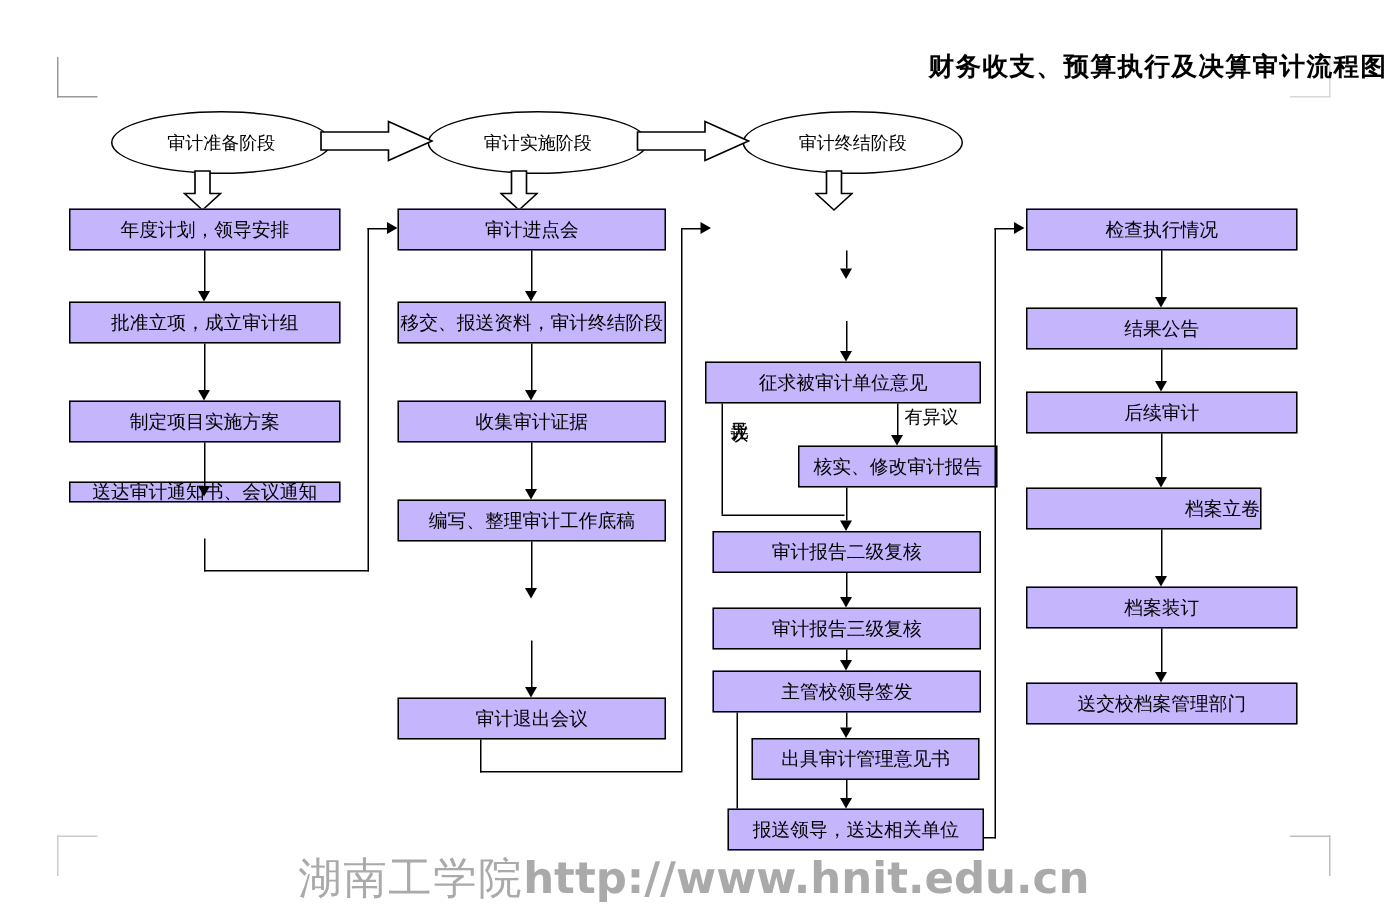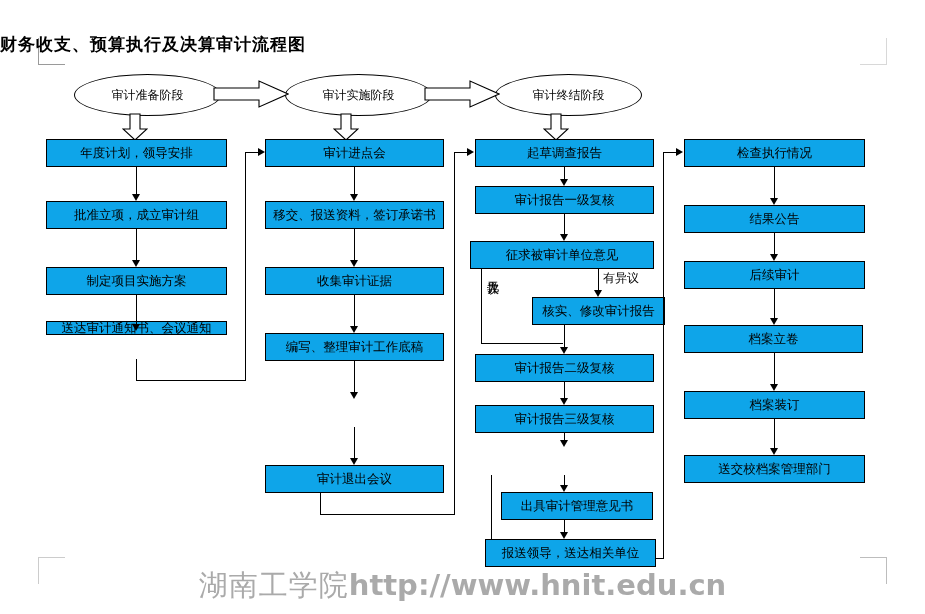--- a/index.html
+++ b/index.html
@@ -13,35 +13,35 @@
 
   
   .corner{position:absolute;width:26px;height:26px;}
   .corner.tl{left:38px;top:38px;border-left:1px solid #9a9a9a;border-bottom:1px solid #9a9a9a;}
   .corner.tr{right:38px;top:38px;border-right:1px solid #d8d8d8;border-bottom:1px solid #d8d8d8;}
   .corner.bl{left:38px;bottom:30px;border-left:1px solid #cccccc;border-top:1px solid #cccccc;}
   .corner.br{right:38px;bottom:30px;border-right:1px solid #bdbdbd;border-top:1px solid #bdbdbd;}
 
   
   #title{
-    position:absolute;left:0;top:33px;width:925px;text-align:left;
+    position:absolute;left:0;top:33px;width:925px;text-align:right;
     font-size:17px;font-weight:bold;letter-spacing:1px;
     font-family:"DejaVu Serif","Liberation Serif",serif;
   }
 
   
   .ellipse{
     position:absolute;border:1.3px solid #000;border-radius:50%;
     background:#fff;display:flex;align-items:center;justify-content:center;
     font-size:12px;white-space:nowrap;
   }
 
   
   .box{
-    position:absolute;border:1.1px solid #000;background:#0ea5e9;
+    position:absolute;border:1.1px solid #000;background:#c4b5fd;
     display:flex;align-items:center;justify-content:center;
     font-size:12.5px;white-space:nowrap;box-sizing:border-box;
   }
 
   
   .vline{position:absolute;width:1px;background:#000;}
   .hline{position:absolute;height:1px;background:#000;}
 
   
   .arw-down{position:absolute;width:0;height:0;
@@ -143,21 +143,21 @@
   <div class="vline" style="left:136px;top:359px;height:22px;"></div>
   <div class="hline" style="left:136px;top:380px;width:110px;"></div>
   <div class="vline" style="left:245px;top:152px;height:229px;"></div>
   <div class="hline" style="left:245px;top:152px;width:14px;"></div>
   <div class="arw-right" style="left:258px;top:148px;"></div>
 
   <div class="box" style="left:265px;top:139px;width:179px;height:28px;">
     <span>审计进点会</span>
   </div>
   <div class="box" style="left:265px;top:201px;width:179px;height:28px;">
-    <span>移交、报送资料，签订承诺书</span>
+    <span>移交、报送资料，审计终结阶段</span>
   </div>
   <div class="box" style="left:265px;top:267px;width:179px;height:28px;">
     <span>收集审计证据</span>
   </div>
   <div class="box" style="left:265px;top:333px;width:179px;height:28px;align-items:center;">
     <span>编写、整理审计工作底稿</span>
   </div>
   <div class="box" style="left:265px;top:465px;width:179px;height:28px;">
     <span>审计退出会议</span>
   </div>
@@ -172,37 +172,34 @@
   <div class="arw-down" style="left:350px;top:392px;"></div>
   <div class="vline" style="left:354px;top:427px;height:31px;"></div>
   <div class="arw-down" style="left:350px;top:458px;"></div>
 
   <div class="vline" style="left:320px;top:493px;height:22px;"></div>
   <div class="hline" style="left:320px;top:514px;width:135px;"></div>
   <div class="vline" style="left:454px;top:152px;height:362px;"></div>
   <div class="hline" style="left:454px;top:152px;width:14px;"></div>
   <div class="arw-right" style="left:467px;top:148px;"></div>
 
-  <div class="box" style="left:475px;top:139px;width:179px;height:28px;">
-    <span>起草调查报告</span>
-  </div>
-  <div class="box" style="left:475px;top:186px;width:179px;height:28px;">
-    <span>审计报告一级复核</span>
-  </div>
   <div class="box" style="left:470px;top:241px;width:184px;height:28px;">
     <span>征求被审计单位意见</span>
   </div>
   <div class="box" style="left:532px;top:297px;width:133px;height:28px;">
     <span>核实、修改审计报告</span>
   </div>
   <div class="box" style="left:475px;top:354px;width:179px;height:28px;">
     <span>审计报告二级复核</span>
   </div>
   <div class="box" style="left:475px;top:405px;width:179px;height:28px;">
     <span>审计报告三级复核</span>
+  </div>
+  <div class="box" style="left:475px;top:447px;width:179px;height:28px;">
+    <span>主管校领导签发</span>
   </div>
   <div class="box" style="left:501px;top:492px;width:152px;height:28px;">
     <span>出具审计管理意见书</span>
   </div>
   <div class="box" style="left:485px;top:539px;width:171px;height:28px;">
     <span>报送领导，送达相关单位</span>
   </div>
 
   <div class="vline" style="left:564px;top:167px;height:12px;"></div>
   <div class="arw-down" style="left:560px;top:179px;"></div>
@@ -238,21 +235,21 @@
 
   <div class="box" style="left:684px;top:139px;width:181px;height:28px;">
     <span>检查执行情况</span>
   </div>
   <div class="box" style="left:684px;top:205px;width:181px;height:28px;">
     <span>结果公告</span>
   </div>
   <div class="box" style="left:684px;top:261px;width:181px;height:28px;">
     <span>后续审计</span>
   </div>
-  <div class="box" style="left:684px;top:325px;width:179px;height:28px;">
+  <div class="box" style="left:684px;top:325px;width:157px;height:28px;justify-content:flex-end;">
     <span>档案立卷</span>
   </div>
   <div class="box" style="left:684px;top:391px;width:181px;height:28px;">
     <span>档案装订</span>
   </div>
   <div class="box" style="left:684px;top:455px;width:181px;height:28px;">
     <span>送交校档案管理部门</span>
   </div>
 
   <div class="vline" style="left:774px;top:167px;height:31px;"></div>

